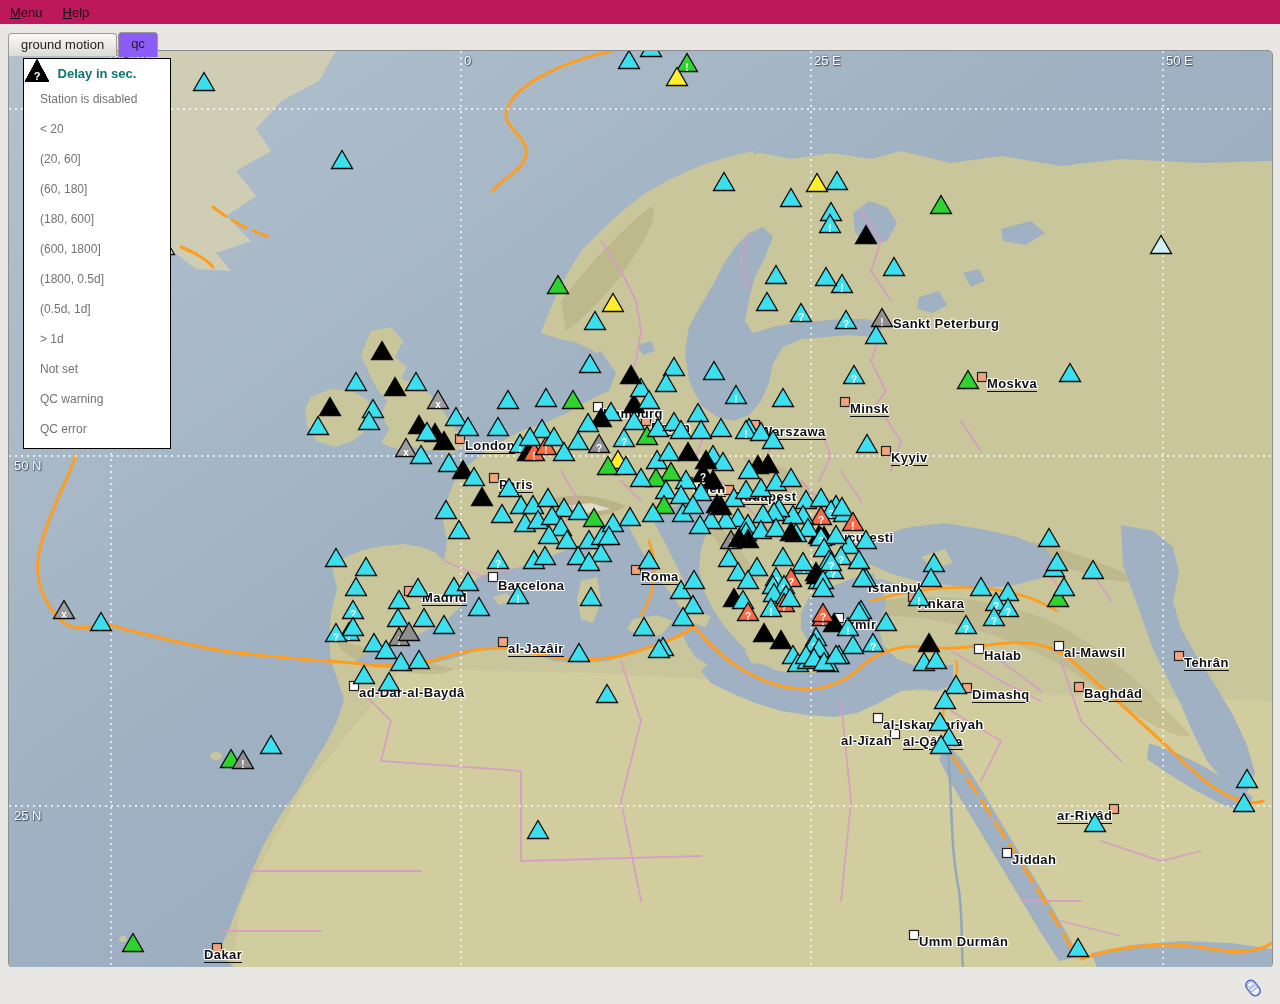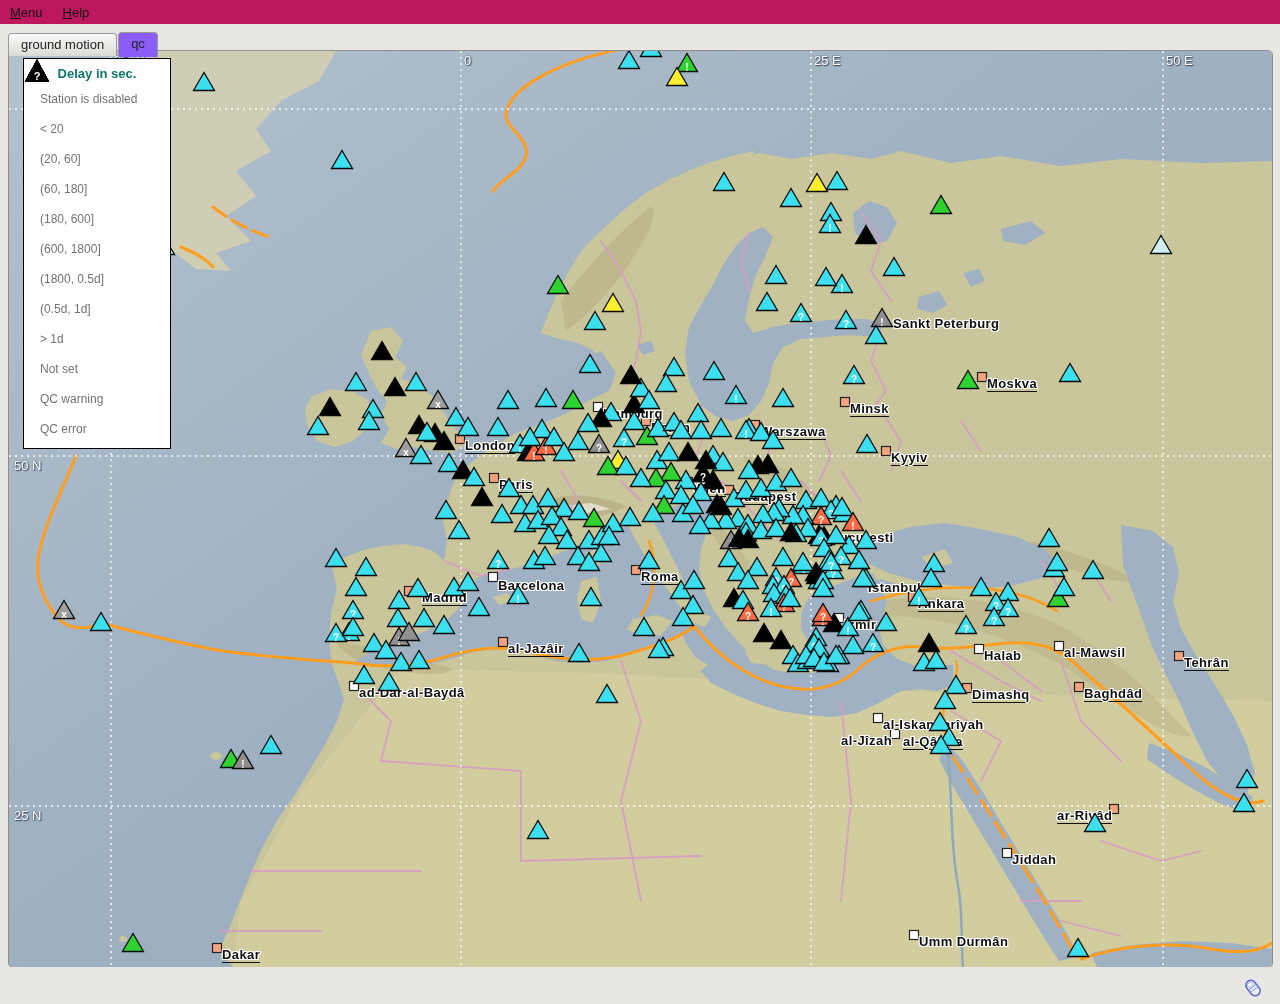--- a/index.html
+++ b/index.html
@@ -232,21 +232,21 @@
       <div class="city-label" style="left: 1055px; top: 594px;">al-Mawsil</div>
       <div class="city-label u" style="left: 1175px; top: 604px;">Tehrân</div>
       <div class="city-label u" style="left: 963px; top: 636px;">Dimashq</div>
       <div class="city-label u" style="left: 1075px; top: 635px;">Baghdâd</div>
       <div class="city-label" style="left: 874px; top: 666px;">al-Iskandarîyah</div>
       <div class="city-label" style="left: auto; top: 682px; right: 380px;">al-Jîzah</div>
       <div class="city-label u" style="left: 894px; top: 683px;">al-Qâhira</div>
       <div class="city-label u" style="left: 1048px; top: 757px;">ar-Riyâd</div>
       <div class="city-label" style="left: 1003px; top: 801px;">Jiddah</div>
       <div class="city-label" style="left: 910px; top: 883px;">Umm Durmân</div>
-      <div class="city-label u" style="left: 213px; top: 896px;">Dakar</div>
+      <div class="city-label u" style="left: 195px; top: 896px;">Dakar</div>
       <div class="city-label" style="left: 350px; top: 634px;">ad-Dâr-al-Baydâ</div>
       <div class="city-label u" style="left: 499px; top: 590px;">al-Jazâir</div>
     </div>
 
   <svg id="stations" viewBox="8 50 1263 916">
       <g>
         <polygon points="192.5,89.5 213.5,89.5 203,71.5" fill="#3bdfee" stroke="#0a0a0a" stroke-width="1.3"></polygon>
       </g>
       <g>
         <polygon points="330.5,167.5 351.5,167.5 341,149.5" fill="#3bdfee" stroke="#0a0a0a" stroke-width="1.3"></polygon>

